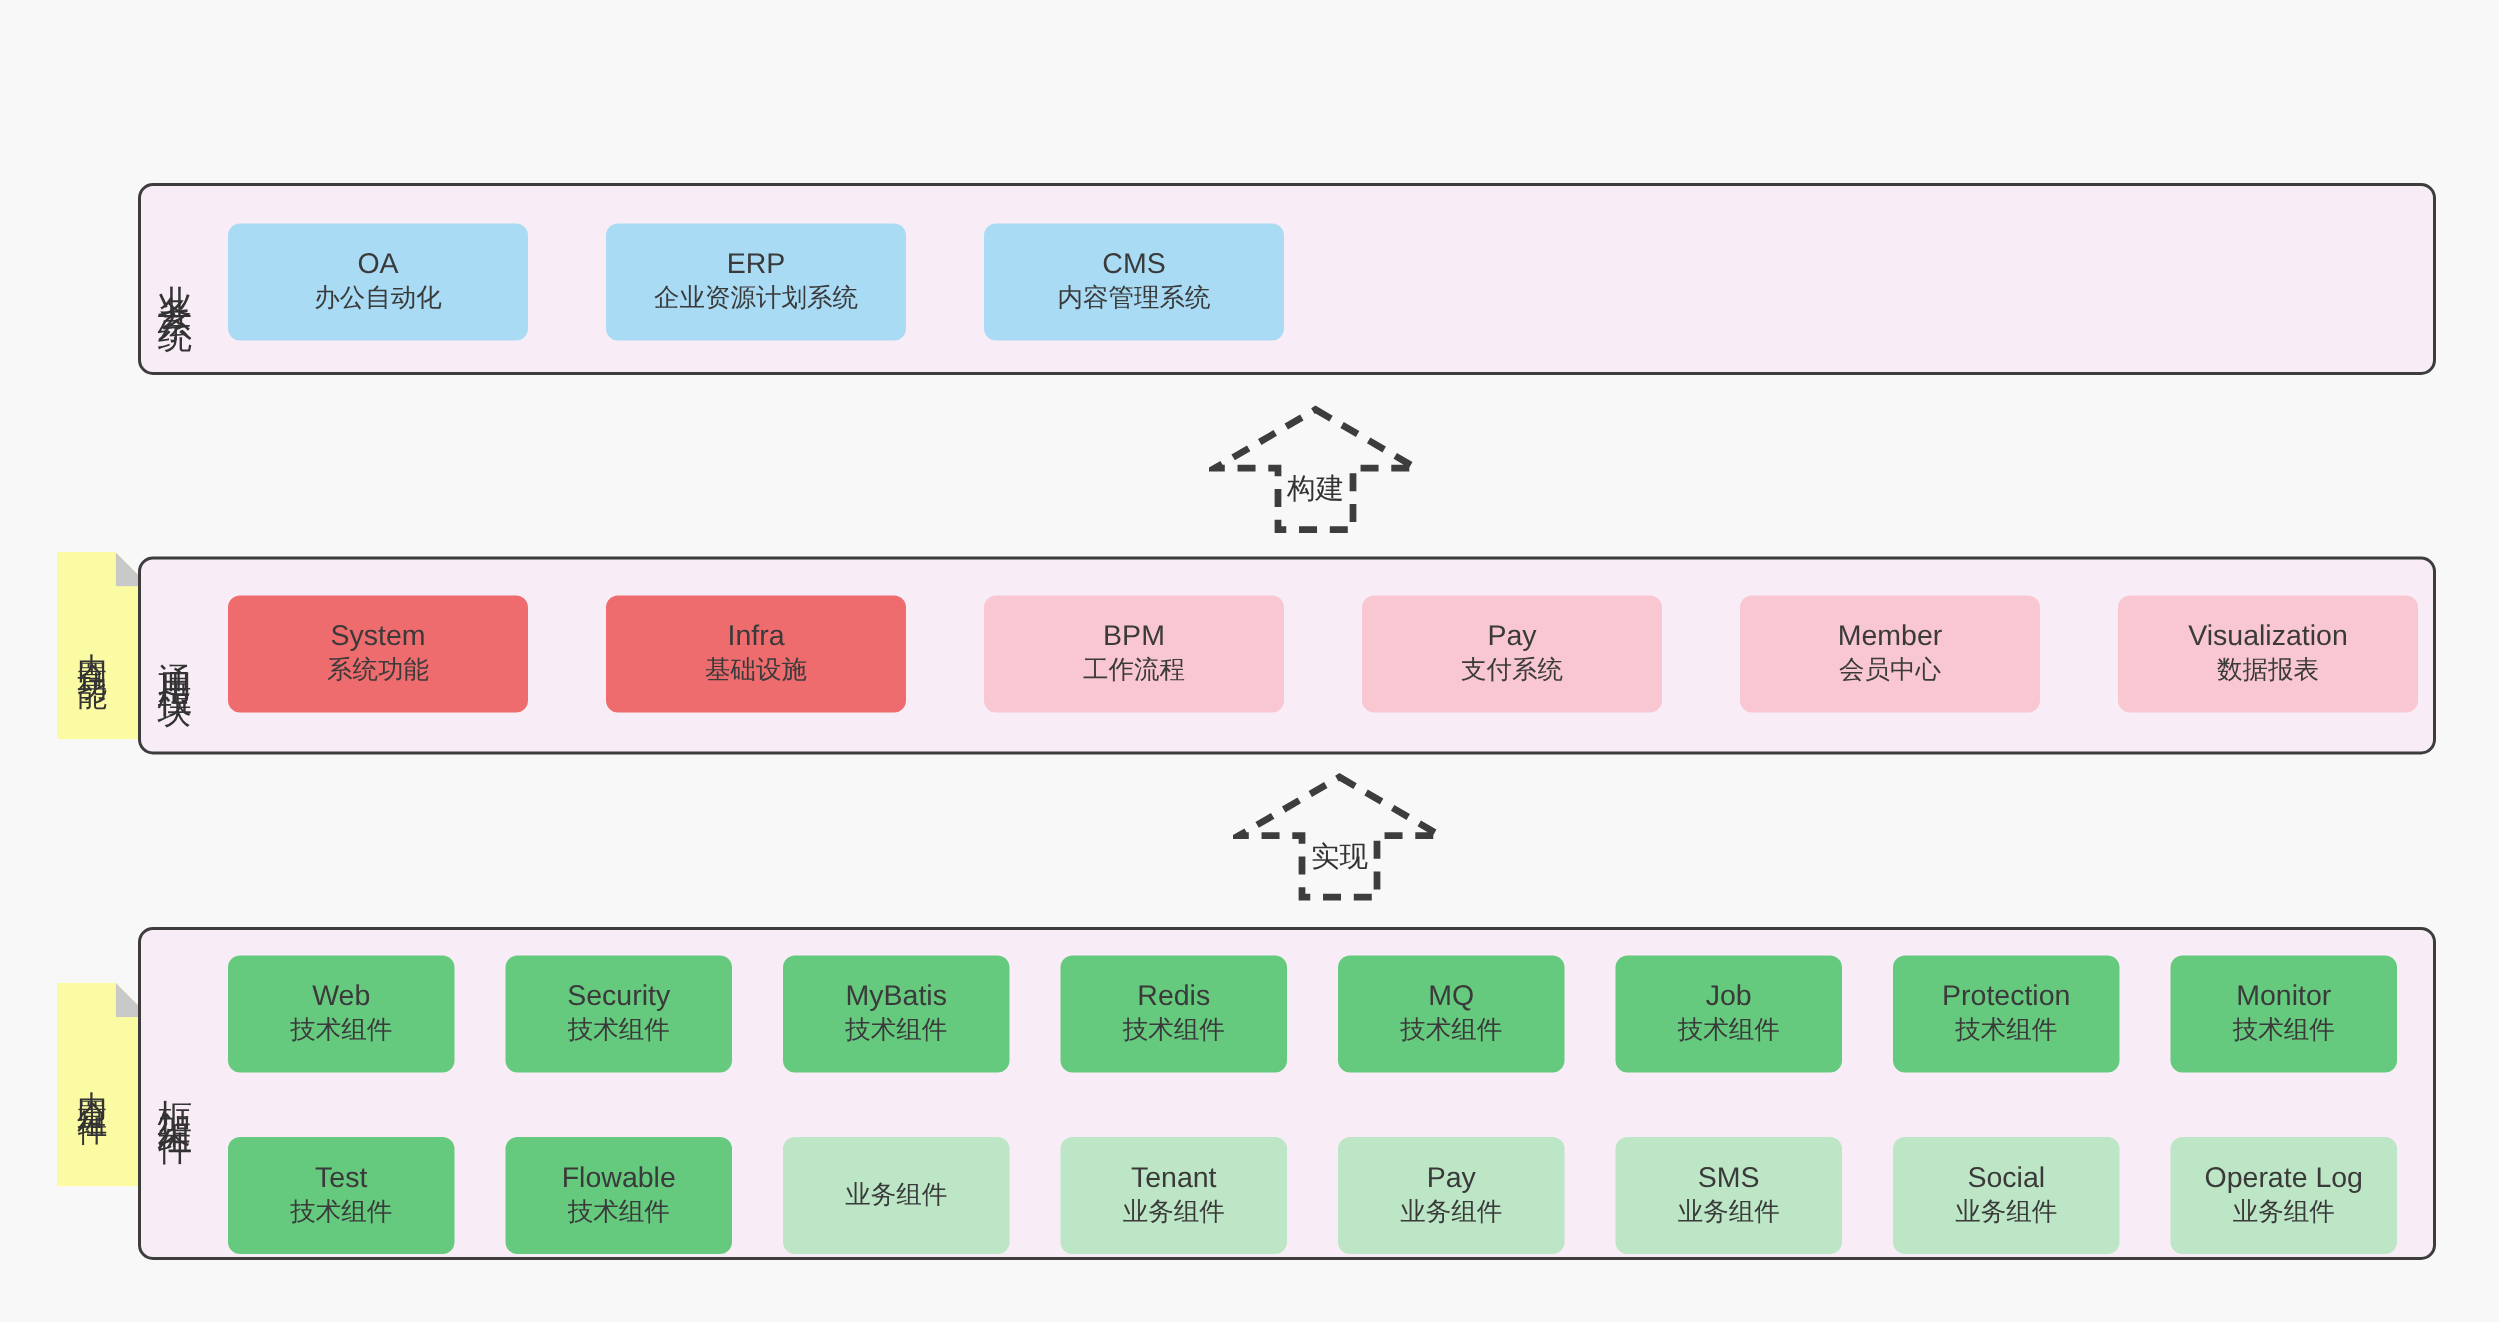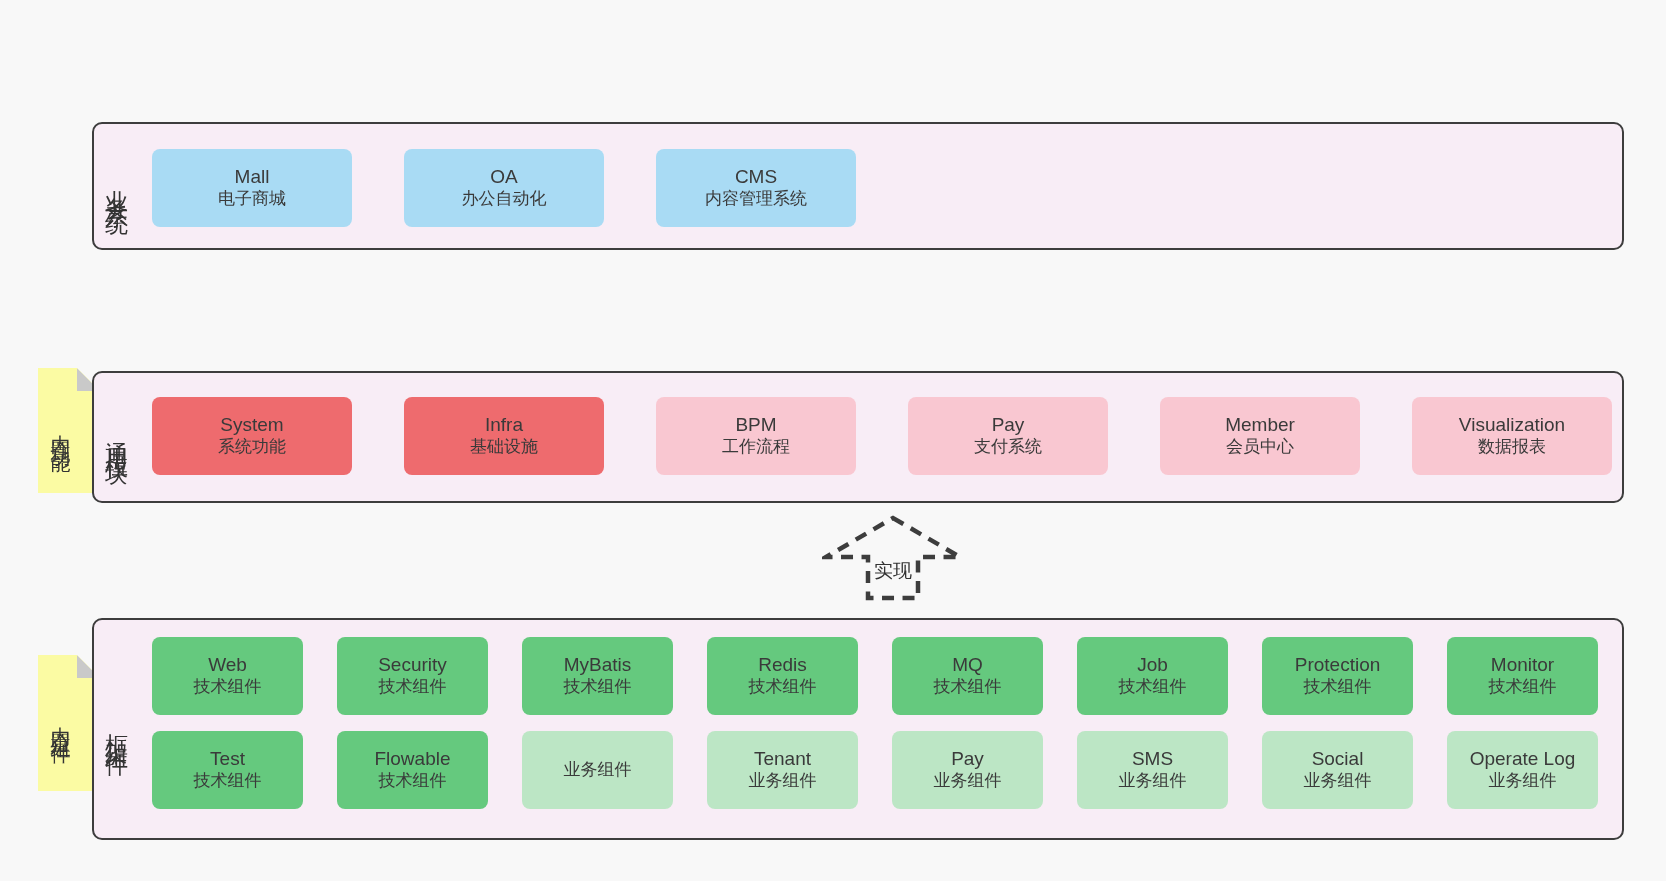--- a/index.html
+++ b/index.html
@@ -14,21 +14,21 @@
 
   .vlabel{position:absolute;left:11px;top:0;bottom:0;display:flex;align-items:center;z-index:3;}
   .vlabel span{writing-mode:vertical-rl;text-orientation:upright;
                font-size:23px;letter-spacing:7px;color:#333;line-height:1;}
 
   .boxrow{position:absolute;left:58px;display:flex;gap:52px;}
   #panel-business .boxrow{top:25px;}
   #panel-modules  .boxrow{top:24px;align-items:center;}
   .boxrow-8{position:absolute;left:58px;display:flex;gap:34px;}
   #fw-row-1{top:17px;}
-  #fw-row-2{top:111px;}
+  #fw-row-2{top:138px;}
 
   .box{width:200px;height:78px;border-radius:8px;display:flex;flex-direction:column;
        justify-content:center;align-items:center;text-align:center;color:#3a3a3a;}
   .boxrow-8 .box{width:151px;}
   .box .en{font-size:19px;line-height:1.25;padding:0 6px;}
   .box .zh{font-size:17px;line-height:1.35;padding:0 4px;}
   .b-blue{background:#a9dbf4;}
   .b-red{background:#ee6b6e;}
   .b-pink{background:#f9c7d1;}
   .b-green{background:#65c97e;}
@@ -64,34 +64,40 @@
     <div class="fold"></div>
     <span>内置组件</span>
   </div>
 
   <div class="panel" id="panel-business">
     <div class="vlabel">
       <span>业务系统</span>
     </div>
     <div class="boxrow">
       <div class="box b-blue">
-        <div class="en">Mall</div>
-        <div class="zh">电子商城</div>
-      </div>
-      <div class="box b-blue">
         <div class="en">OA</div>
         <div class="zh">办公自动化</div>
+      </div>
+      <div class="box b-blue">
+        <div class="en">ERP</div>
+        <div class="zh">企业资源计划系统</div>
       </div>
       <div class="box b-blue">
         <div class="en">CMS</div>
         <div class="zh">内容管理系统</div>
       </div>
     </div>
   </div>
 
+  <div class="arrow" id="arrow-build">
+    <svg width="142" height="86" viewBox="0 0 142 86">
+      <path d="M71 3 L138 42 L96 42 L96 83 L46 83 L46 42 L4 42 Z" fill="none" stroke="#3d3d3d" stroke-width="4.5" stroke-dasharray="12 8.5"></path>
+    </svg>
+    <div class="arrow-label">构建</div>
+  </div>
 
   <div class="panel" id="panel-modules">
     <div class="vlabel">
       <span>通用模块</span>
     </div>
     <div class="boxrow">
       <div class="box b-red">
         <div class="en">System</div>
         <div class="zh">系统功能</div>
       </div>

